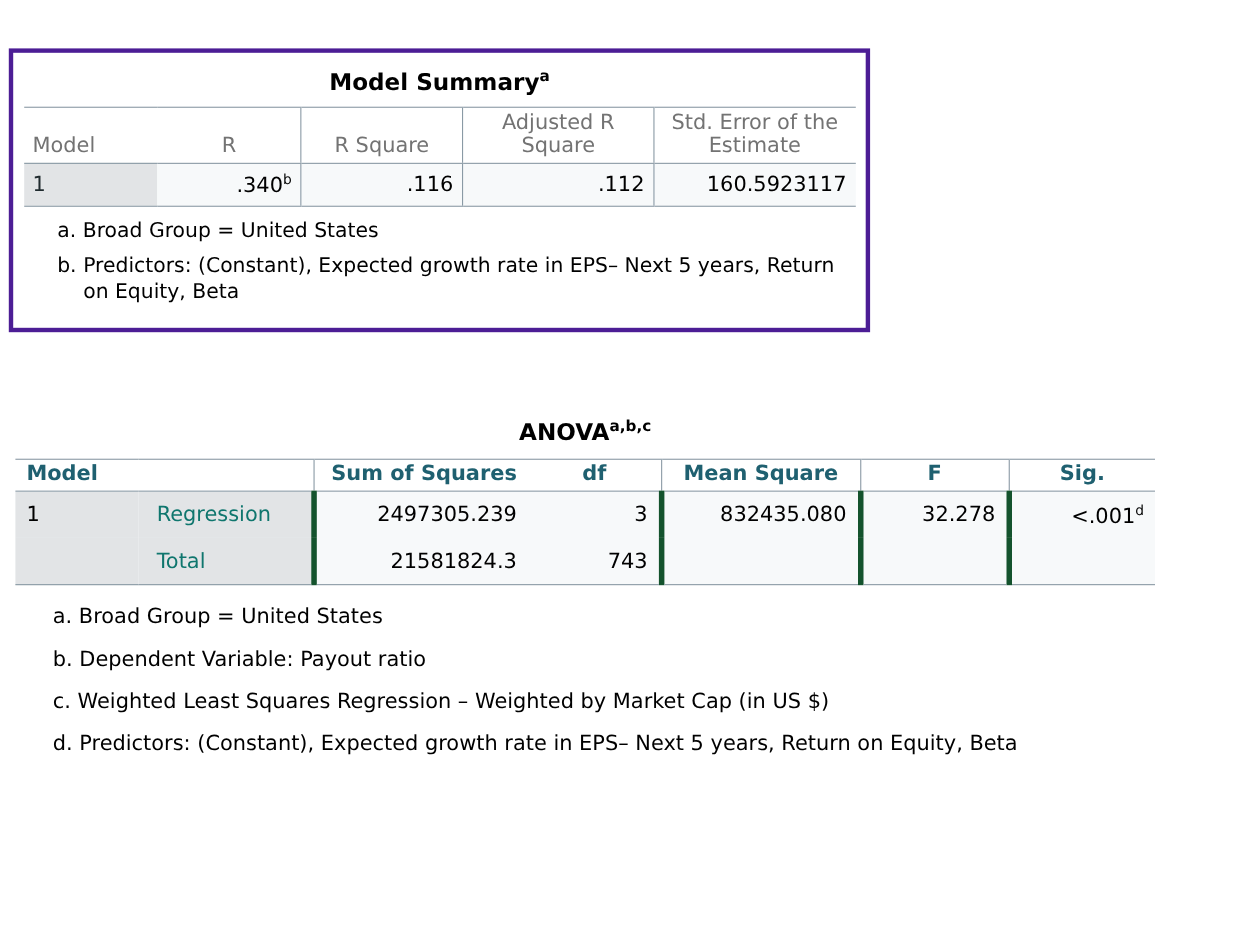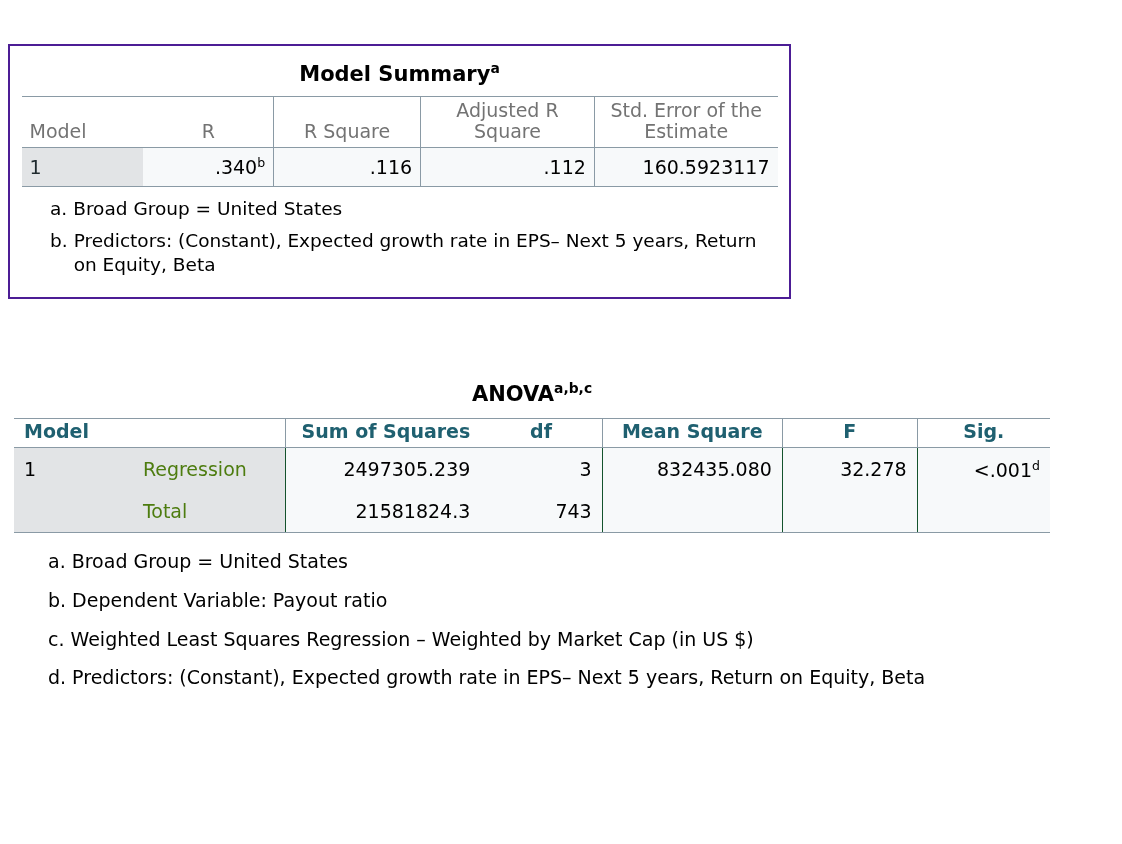--- a/index.html
+++ b/index.html
@@ -15,21 +15,21 @@
     position: relative;
     overflow: hidden;
   }
 
   
   #model-summary-box {
     position: absolute;
     left: 8px;
     top: 44px;
     width: 783px;
-    border: 2px solid #4c1d95;
+    border: 4px solid #4c1d95;
     box-sizing: border-box;
     background: #ffffff;
   }
   .ms-title {
     text-align: center;
     font-size: 21px;
     font-weight: bold;
     color: #000000;
     padding: 14px 0 10px 0;
   }
@@ -152,25 +152,25 @@
     padding: 5px 10px;
     background: #f7f9fa;
     height: 32px;
   }
   #anova-table tbody td.modelcell,
   #anova-table tbody td.rowlabel {
     background: #e2e4e6;
     text-align: left;
   }
   #anova-table tbody td.rowlabel {
-    color: #4d7c0f;
+    color: #0f766e;
     padding-left: 16px;
   }
   #anova-table tbody td.sep {
-    border-left: 1px solid #14532d;
+    border-left: 5px solid #14532d;
     margin-left: 12px;
   }
   #anova-table tbody tr.last td {
     border-bottom: 1px solid #8a9aa5;
   }
   .anova-footnotes {
     margin-top: 16px;
     width: 1036px;
   }
   .anova-footnotes .footnote {

